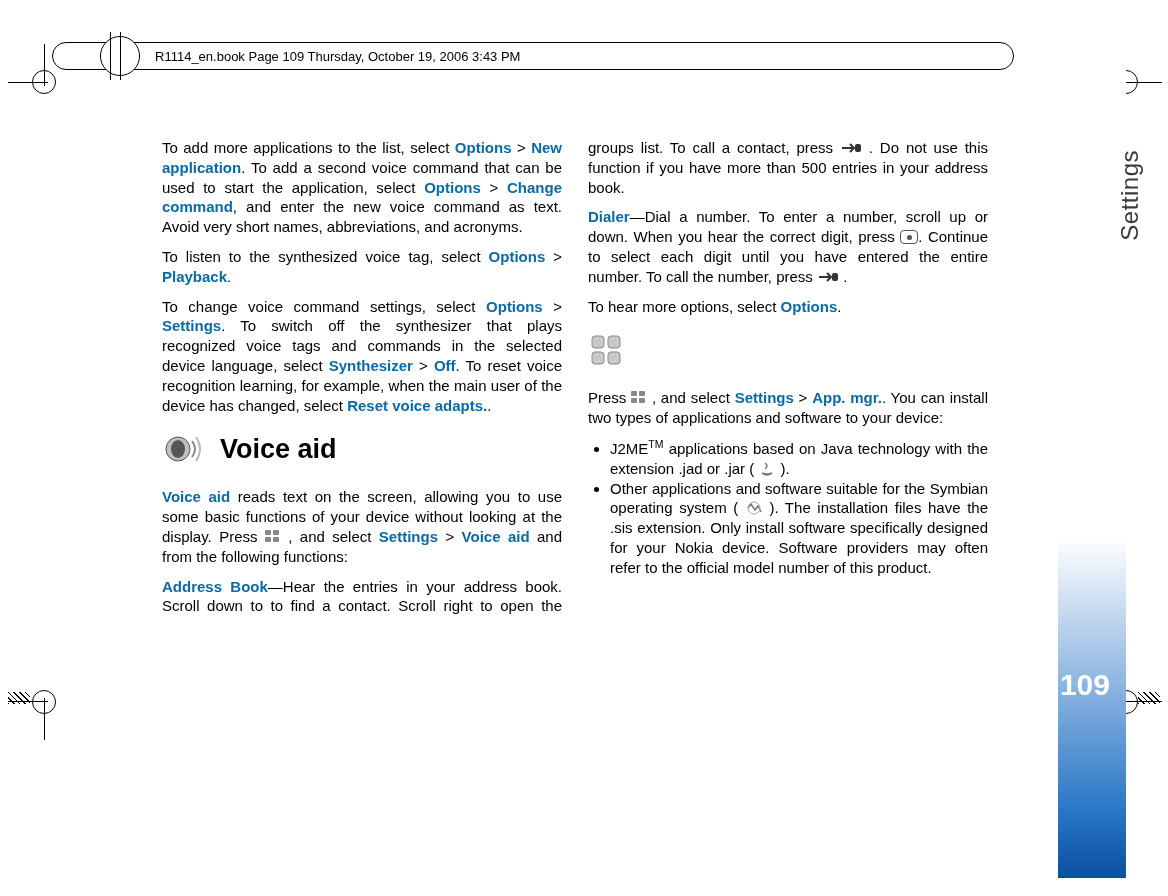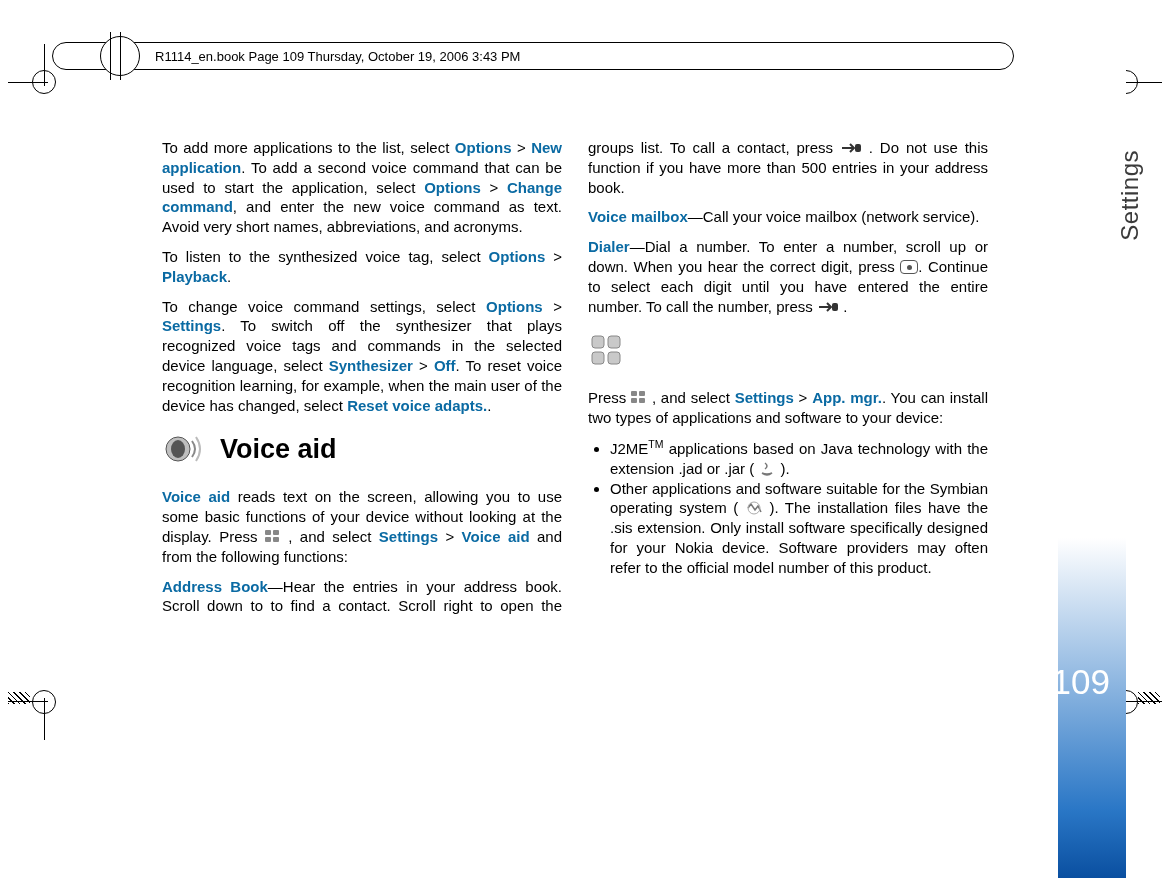--- a/index.html
+++ b/index.html
@@ -43,21 +43,21 @@
   .key-icon.dot::after { content:''; position:absolute; top:4px; left:6px; width:5px; height:5px; border-radius:50%; background:#555; }
   .send-icon { display:inline-block; width:22px; height:10px; vertical-align: 0px; }
   .menu-icon { display:inline-block; width:16px; height:14px; vertical-align:-2px; }
   .java-icon { display:inline-block; width:18px; height:16px; vertical-align:-3px; }
   .sis-icon { display:inline-block; width:18px; height:16px; vertical-align:-3px; }
 
   .sidebar { position: absolute; top: 28px; right: 42px; width: 68px; height: 850px;
     background: linear-gradient(180deg,#fff 0%, #fff 60%, #2a77c6 92%, #0a4fa0 100%); }
   .side-text { position: absolute; right: 52px; top: 150px; transform: rotate(-90deg); transform-origin: right top;
     font-size: 24px; color: #3b3b3b; letter-spacing: 0.5px; }
-  .page-num { position: absolute; right: 58px; bottom: 42px; color: #fff; font-size: 35px; font-weight: normal; }
+  .page-num { position: absolute; right: 58px; bottom: 42px; color: #fff; font-size: 30px; font-weight: bold; }
 
   sup { font-size: 0.7em; }
 </style>
 </head>
 <body>
 <div class="page">
 
 <div class="header-rule">
   <span style="margin-left:90px;">R1114_en.book  Page 109  Thursday, October 19, 2006  3:43 PM</span>
 </div>
@@ -138,36 +138,36 @@
     <span class="blue">Address Book</span><span>—Hear the entries in your address book. Scroll down to to find a contact. Scroll right to open the groups list. To call a contact, press </span>
     <span class="send-icon">
       <svg width="22" height="10" viewBox="0 0 22 10">
             <path d="M2 5 L14 5 M10 1 L14 5 L10 9" fill="none" stroke="#333" stroke-width="2"></path>
             <rect x="15" y="1" width="6" height="8" rx="2" fill="#333"></rect>
           </svg>
     </span>
     <span> . Do not use this </span><span>function if you have more than 500 entries in your address book.</span>
   </p>
 
-  <p>
-    <span class="blue">Voice mailbox</span><span>—Call your voice mailbox (network service).</span>
-  </p>
 
   <p>
     <span class="blue">Dialer</span><span>—Dial a number. To enter a number, scroll up or down. When you hear the correct digit, press </span>
     <span class="key-icon dot"></span><span>. Continue to select each digit until you have entered the entire number. To call the number, press </span>
     <span class="send-icon">
       <svg width="22" height="10" viewBox="0 0 22 10">
             <path d="M2 5 L14 5 M10 1 L14 5 L10 9" fill="none" stroke="#333" stroke-width="2"></path>
             <rect x="15" y="1" width="6" height="8" rx="2" fill="#333"></rect>
           </svg>
     </span><span> .</span>
   </p>
 
 
+  <p>
+    <span>To hear more options, select </span><span class="blue">Options</span><span>.</span>
+  </p>
 
   <div class="heading">
     <span class="h-icon">
       <svg width="44" height="40" viewBox="0 0 44 40">
         <rect x="4" y="6" width="12" height="12" rx="3" fill="#c9c9c9" stroke="#888"></rect>
         <rect x="20" y="6" width="12" height="12" rx="3" fill="#c9c9c9" stroke="#888"></rect>
         <rect x="4" y="22" width="12" height="12" rx="3" fill="#c9c9c9" stroke="#888"></rect>
         <rect x="20" y="22" width="12" height="12" rx="3" fill="#c9c9c9" stroke="#888"></rect>
       </svg>
     </span>

